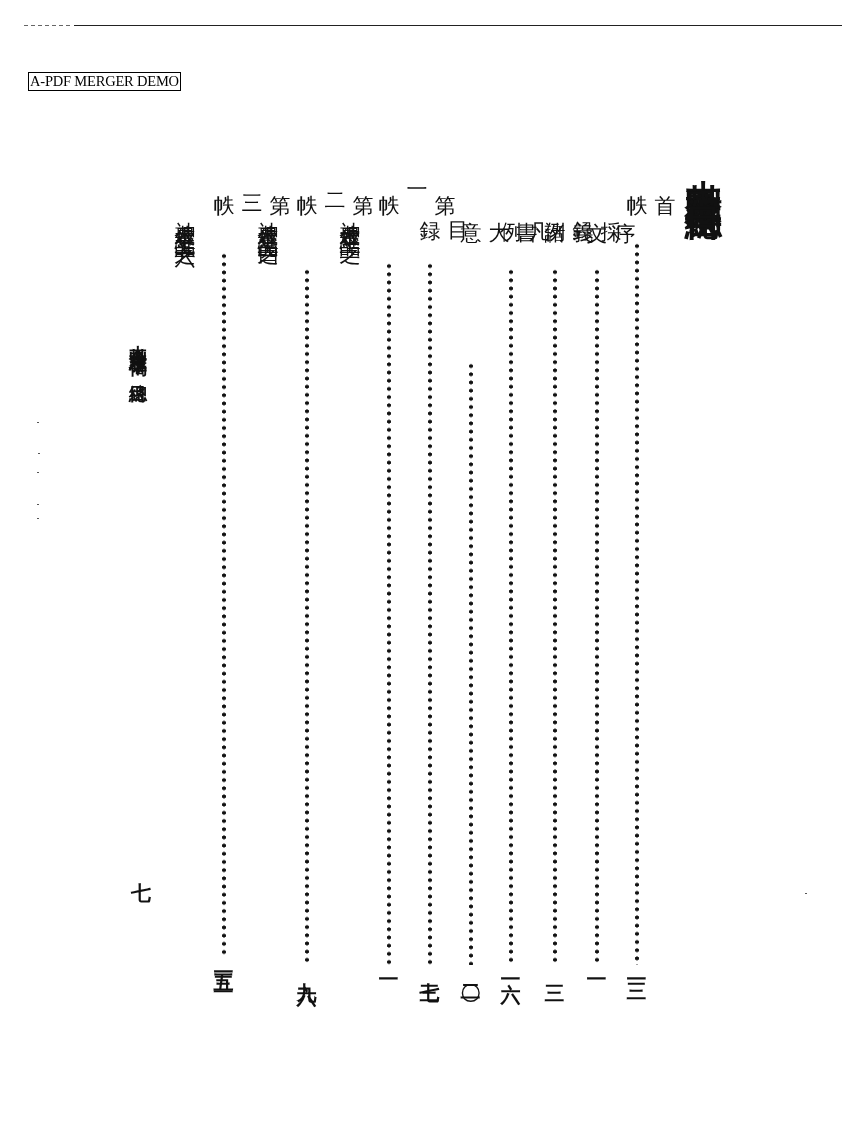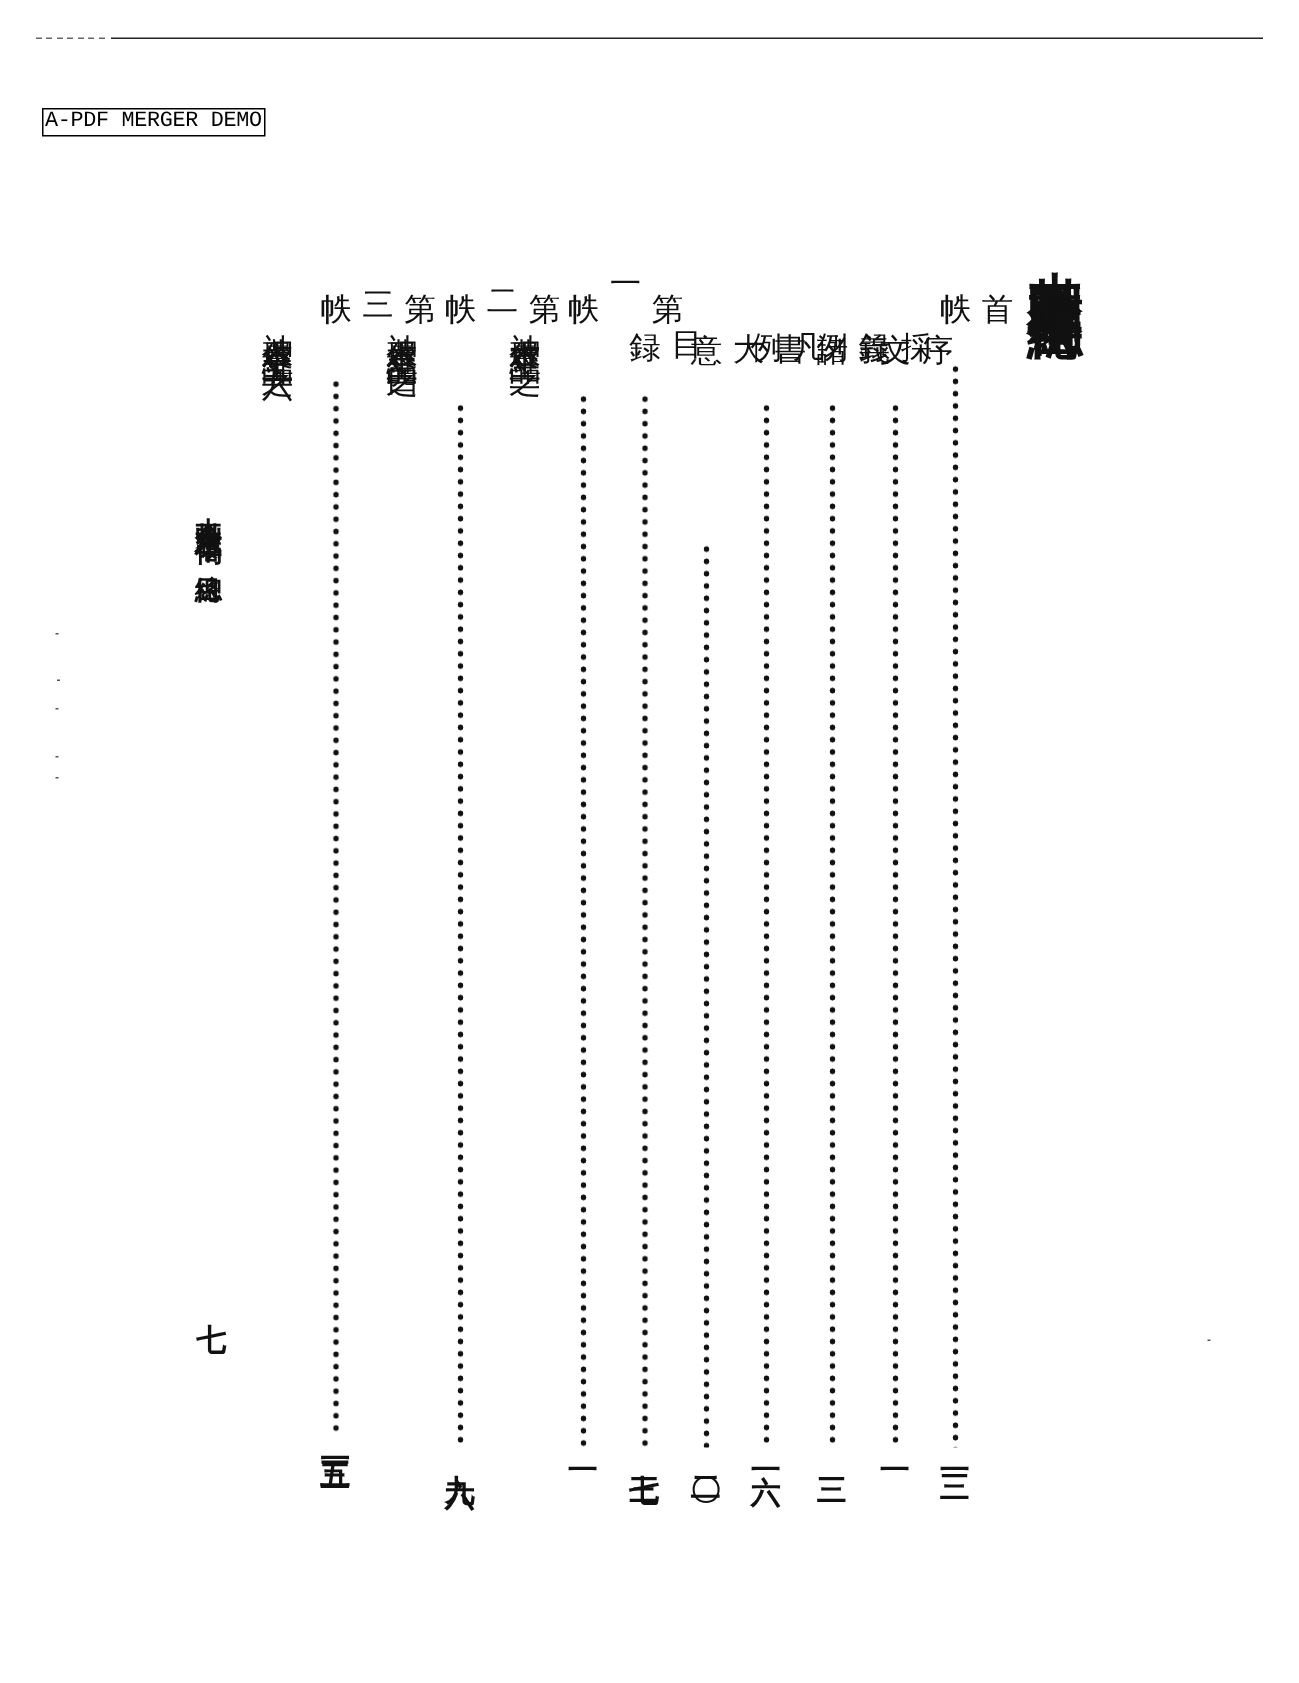--- a/index.html
+++ b/index.html
@@ -2,21 +2,21 @@
 <html><head>
 <meta charset="utf-8">
 <style>
   html, body { margin: 0; padding: 0; background: #ffffff; }
   body { width: 866px; height: 1122px; position: relative; overflow: hidden;
          font-family: "DejaVu Serif", "Liberation Serif", serif; color: #111; }
   .top-rule { position: absolute; left: 74px; top: 25px; width: 768px; height: 1px; background: #222; }
   .top-dash { position: absolute; left: 24px; top: 25px; width: 48px; height: 1px;
               background: repeating-linear-gradient(90deg, #666 0 4px, transparent 4px 7px); }
   .watermark { position: absolute; left: 28px; top: 72px; height: 17px; padding: 0 1px;
-               border: 1px solid #000; font-family: Liberation Mono, monospace;
+               border: 1px solid #000; font-family: Liberation Serif, serif;
                font-size: 14.5px; line-height: 17px; color: #000; letter-spacing: -0.2px; }
   .vcol { position: absolute; writing-mode: vertical-rl; text-orientation: upright; }
   .title { left: 682px; top: 150px; font-size: 37px; font-weight: bold; letter-spacing: 4px; line-height: 44px; }
   .running-header { left: 126px; top: 330px; font-size: 18px; font-weight: bold; letter-spacing: 3px; line-height: 24px; }
   .folio { position: absolute; left: 131px; top: 880px; font-size: 20px; font-weight: bold; }
   .entry { position: absolute; width: 28px; }
   .entry .label { position: absolute; left: 0; writing-mode: vertical-rl; text-orientation: upright;
                   font-size: 21px; line-height: 28px; letter-spacing: 3px; }
   .entry .leader { position: absolute; left: 11px; width: 6px;
                    background: radial-gradient(circle, #111 1.7px, transparent 2.1px) 0 0/6px 8.2px repeat-y; }

